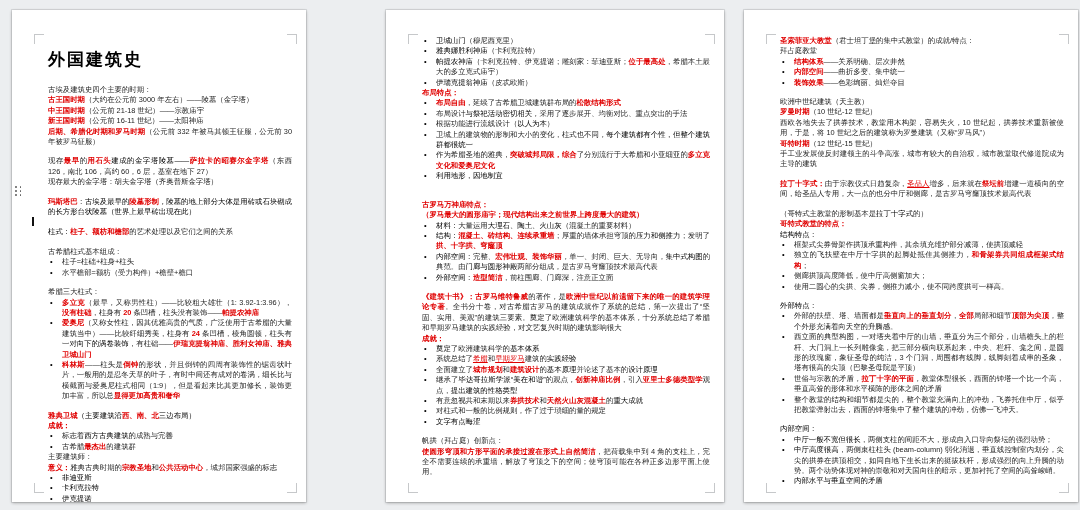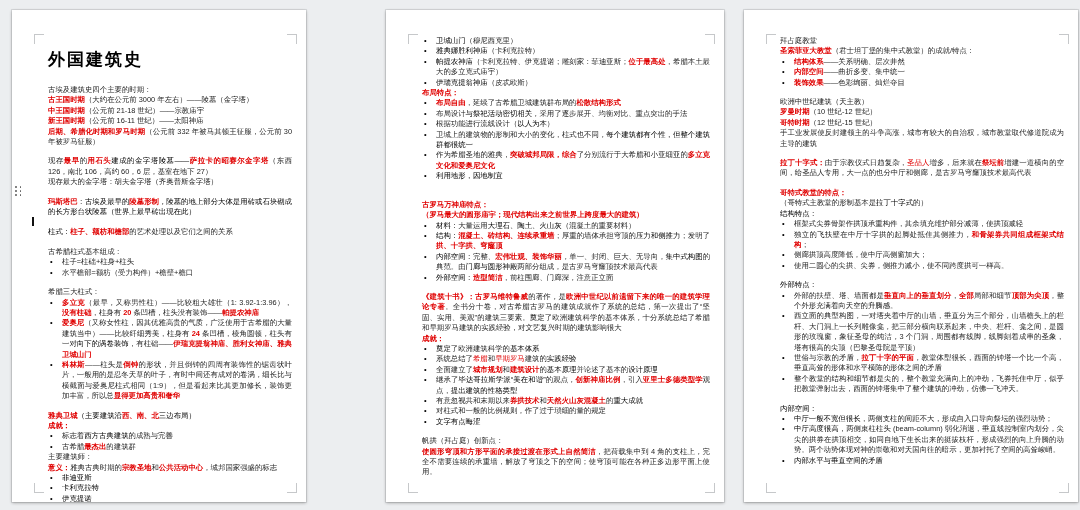--- a/index.html
+++ b/index.html
@@ -10,21 +10,21 @@
         overflow:hidden;padding:26px 14px 12px 36px;box-sizing:border-box;}
   #page1{left:12px;width:294px;padding-top:38px;}
   #page2{left:386px;width:338px;}
   #page3{left:744px;width:334px;}
   .doc-title{font-size:17px;font-weight:bold;color:#000;margin:0 0 14px 0;letter-spacing:2px;
              font-family:"Liberation Serif","DejaVu Serif",serif;}
   .para,.bullet{font-size:7.4px;line-height:10.4px;color:#242424;text-align:justify;}
   .bullet{position:relative;padding-left:14px;}
   .bullet .dot{position:absolute;left:2px;top:0;font-size:7.4px;color:#000;}
   .run-b{font-weight:normal;color:#000;}
-  .run-r{color:#e00000;}
+  .run-r{color:#e00000;text-decoration:underline;}
   .run-rb{color:#e00000;font-weight:bold;}
   .gap{height:9px;}
   .caret-line{height:10px;position:relative;}
   .caret{position:absolute;left:-16px;top:0;width:1.5px;height:9px;background:#111;}
   
   .cm{position:absolute;width:9px;height:9px;pointer-events:none;}
   .cm.tl{top:24px;left:22px;border-top:1px solid #c6c8ca;border-left:1px solid #c6c8ca;}
   .cm.tr{top:24px;right:9px;border-top:1px solid #c6c8ca;border-right:1px solid #c6c8ca;}
   .cm.bl{bottom:9px;left:22px;border-bottom:1px solid #c6c8ca;border-left:1px solid #c6c8ca;}
   .cm.br{bottom:9px;right:9px;border-bottom:1px solid #c6c8ca;border-right:1px solid #c6c8ca;}
@@ -127,35 +127,36 @@
       <div class="gap"></div>
       <div class="para"><span>帆拱（拜占庭）创新点：</span></div>
       <div class="para"><span class="run-rb">使圆形穹顶和方形平面的承接过渡在形式上自然简洁</span><span>，把荷载集中到 4 角的支柱上，完全不需要连续的承重墙，解放了穹顶之下的空间；使穹顶可能在各种正多边形平面上使用。</span></div>
     </div>
 
   <div class="page" id="page3">
     <span class="cm tl"></span>
     <span class="cm tr"></span>
     <span class="cm bl"></span>
     <span class="cm br"></span>
-  <div class="para"><span>拜占庭教堂</span></div>
-      <div class="para"><span class="run-rb">圣索菲亚大教堂</span><span>（君士坦丁堡的集中式教堂）的成就/特点：</span></div>
+  <div class="para"><span class="run-rb">圣索菲亚大教堂</span><span>（君士坦丁堡的集中式教堂）的成就/特点：</span></div>
+      <div class="para"><span>拜占庭教堂</span></div>
       <div class="bullet"><span class="dot">•</span><span class="run-rb">结构体系</span><span>——关系明确、层次井然</span></div>
       <div class="bullet"><span class="dot">•</span><span class="run-rb">内部空间</span><span>——曲折多变、集中统一</span></div>
       <div class="bullet"><span class="dot">•</span><span class="run-rb">装饰效果</span><span>——色彩绚丽、灿烂夺目</span></div>
       <div class="gap"></div>
       <div class="para"><span>欧洲中世纪建筑（天主教）</span></div>
       <div class="para"><span class="run-rb">罗曼时期</span><span>（10 世纪-12 世纪）</span></div>
+      <div class="para"><span>西欧各地失去了拱券技术，教堂用木构架，容易失火，10 世纪起，拱券技术重新被使用，于是，将 10 世纪之后的建筑称为罗曼建筑（又称“罗马风”）</span></div>
       <div class="para"><span class="run-rb">哥特时期</span><span>（12 世纪-15 世纪）</span></div>
       <div class="para"><span>手工业发展使反封建领主的斗争高涨，城市有较大的自治权，城市教堂取代修道院成为主导的建筑</span></div>
       <div class="gap"></div>
       <div class="para"><span class="run-rb">拉丁十字式：</span><span>由于宗教仪式日趋复杂，</span><span class="run-r">圣品人</span><span>增多，后来就在</span><span class="run-rb">祭坛前</span><span>增建一道横向的空间，给圣品人专用，大一点的也分中厅和侧廊，是古罗马穹窿顶技术最高代表</span></div>
       <div class="gap"></div>
+      <div class="para"><span>（哥特式主教堂的形制基本是</span><span class="run-b">拉丁十字式</span><span>的）</span></div>
       <div class="para"><span class="run-rb">哥特式教堂的特点：</span></div>
-      <div class="para"><span>（哥特式主教堂的形制基本是</span><span class="run-b">拉丁十字式</span><span>的）</span></div>
       <div class="para"><span class="run-b">结构特点：</span></div>
       <div class="bullet"><span class="dot">•</span><span>框架式尖券骨架作拱顶承重构件，其余填充维护部分减薄，使拱顶减轻</span></div>
       <div class="bullet"><span class="dot">•</span><span>独立的</span><span class="run-b">飞扶壁</span><span>在中厅十字拱的起脚处抵住其侧推力，</span><span class="run-rb">和骨架券共同组成框架式结构</span><span>；</span></div>
       <div class="bullet"><span class="dot">•</span><span>侧廊拱顶高度降低，使中厅高侧窗加大；</span></div>
       <div class="bullet"><span class="dot">•</span><span>使用二圆心的尖拱、尖券，侧推力减小，使不同跨度拱可一样高。</span></div>
       <div class="gap"></div>
       <div class="para"><span class="run-b">外部特点：</span></div>
       <div class="bullet"><span class="dot">•</span><span>外部的扶壁、塔、墙面都是</span><span class="run-rb">垂直向上的垂直划分</span><span>，</span><span class="run-rb">全部</span><span>局部和细节</span><span class="run-rb">顶部为尖顶</span><span>，整个外形充满着向天空的</span><span class="run-b">升腾感</span><span>。</span></div>
       <div class="bullet"><span class="dot">•</span><span>西立面的典型构图，一对塔夹着中厅的山墙，垂直分为三个部分，山墙檐头上的栏杆、大门洞上一长列雕像龛，把三部分横向联系起来，中央、栏杆、龛之间，是圆形的玫瑰窗，象征圣母的纯洁，3 个门洞，周围都有线脚，线脚刻着成串的圣象，塔有很高的尖顶（巴黎圣母院是平顶）</span></div>
       <div class="bullet"><span class="dot">•</span><span>世俗与宗教的矛盾，</span><span class="run-rb">拉丁十字的平面</span><span>，教堂体型很长，西面的钟塔一个比一个高，垂直高耸的形体和水平横陈的形体之间的矛盾</span></div>

